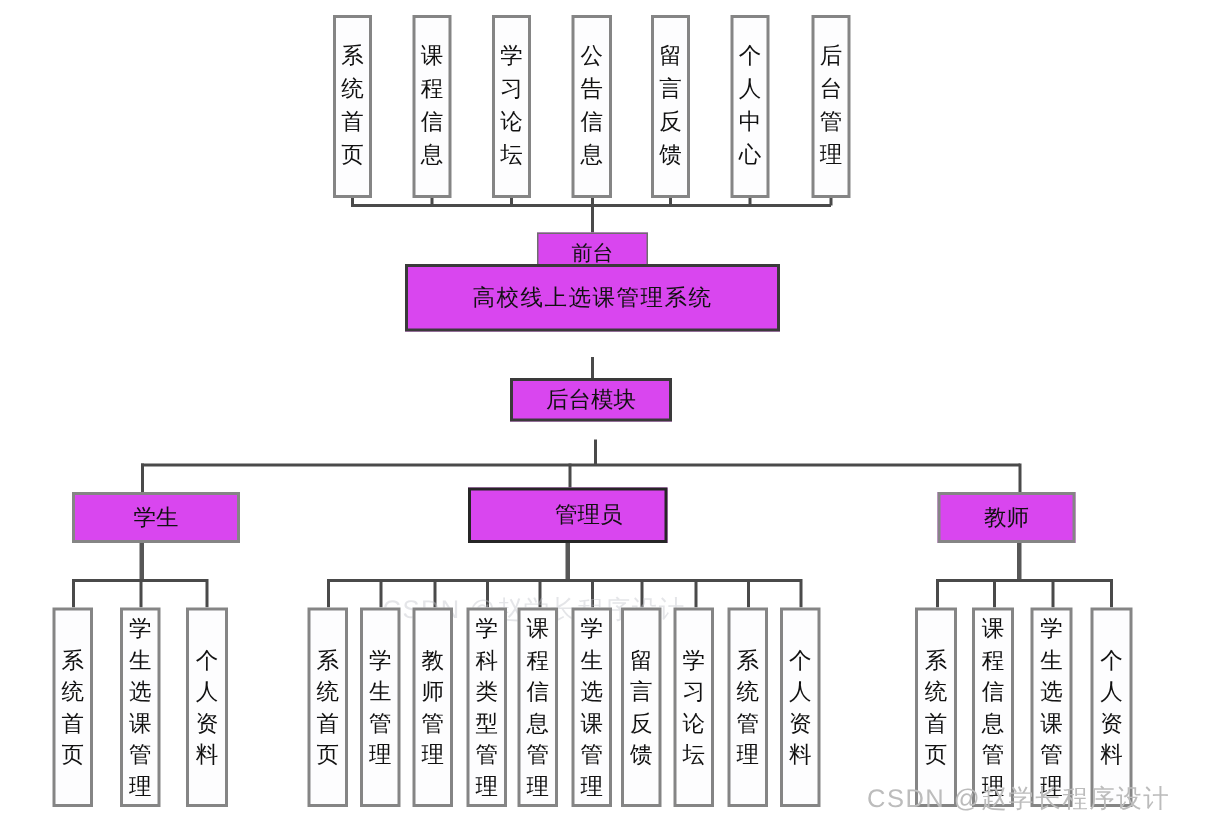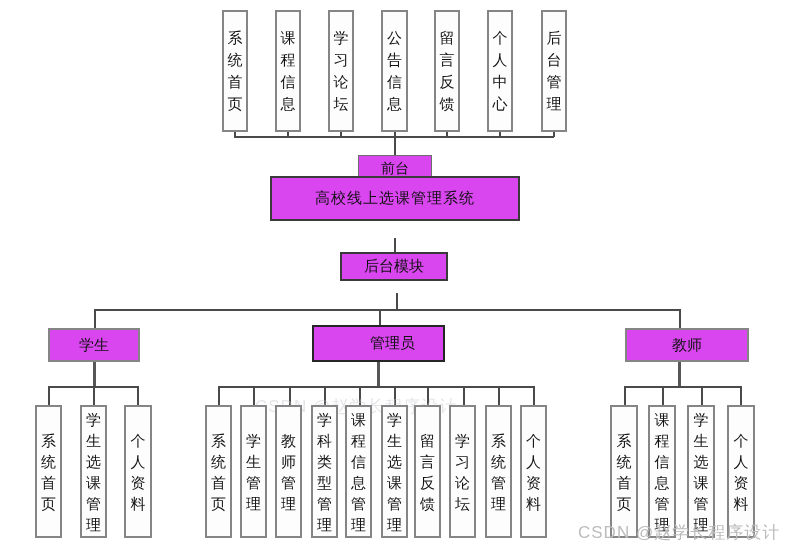--- a/index.html
+++ b/index.html
@@ -142,27 +142,27 @@
   <div class="hbox b-dark" style="left:340px;top:252px;width:108px;height:29px">
       <span>后台模块</span>
     </div>
 
   <i class="cv" style="left:396px;top:293px;height:17px"></i>
   <i class="ch" style="left:94px;top:309px;width:586px"></i>
   <i class="cv" style="left:94px;top:309px;height:19px"></i>
   <i class="cv" style="left:379px;top:309px;height:16px"></i>
   <i class="cv" style="left:679px;top:309px;height:19px"></i>
 
-  <div class="hbox b-gray" style="left:48px;top:328px;width:92px;height:34px">
+  <div class="hbox b-gray" style="left:48px;top:328px;width:112px;height:34px">
       <span>学生</span>
     </div>
   <div class="hbox b-darker" style="left:312px;top:325px;width:133px;height:37px">
       <span>管理员</span>
     </div>
-  <div class="hbox b-gray" style="left:625px;top:328px;width:124px;height:34px">
+  <div class="hbox b-gray" style="left:625px;top:328px;width:92px;height:34px">
       <span>教师</span>
     </div>
 
   <i class="cv thick" style="left:93px;top:362px;height:25px"></i>
   <i class="cv thick" style="left:377px;top:362px;height:25px"></i>
   <i class="cv thick" style="left:678px;top:362px;height:25px"></i>
 
   <i class="ch" style="left:48px;top:386px;width:90px"></i>
   <i class="cv" style="left:48px;top:386px;height:19px"></i>
   <i class="cv" style="left:93px;top:386px;height:19px"></i>

